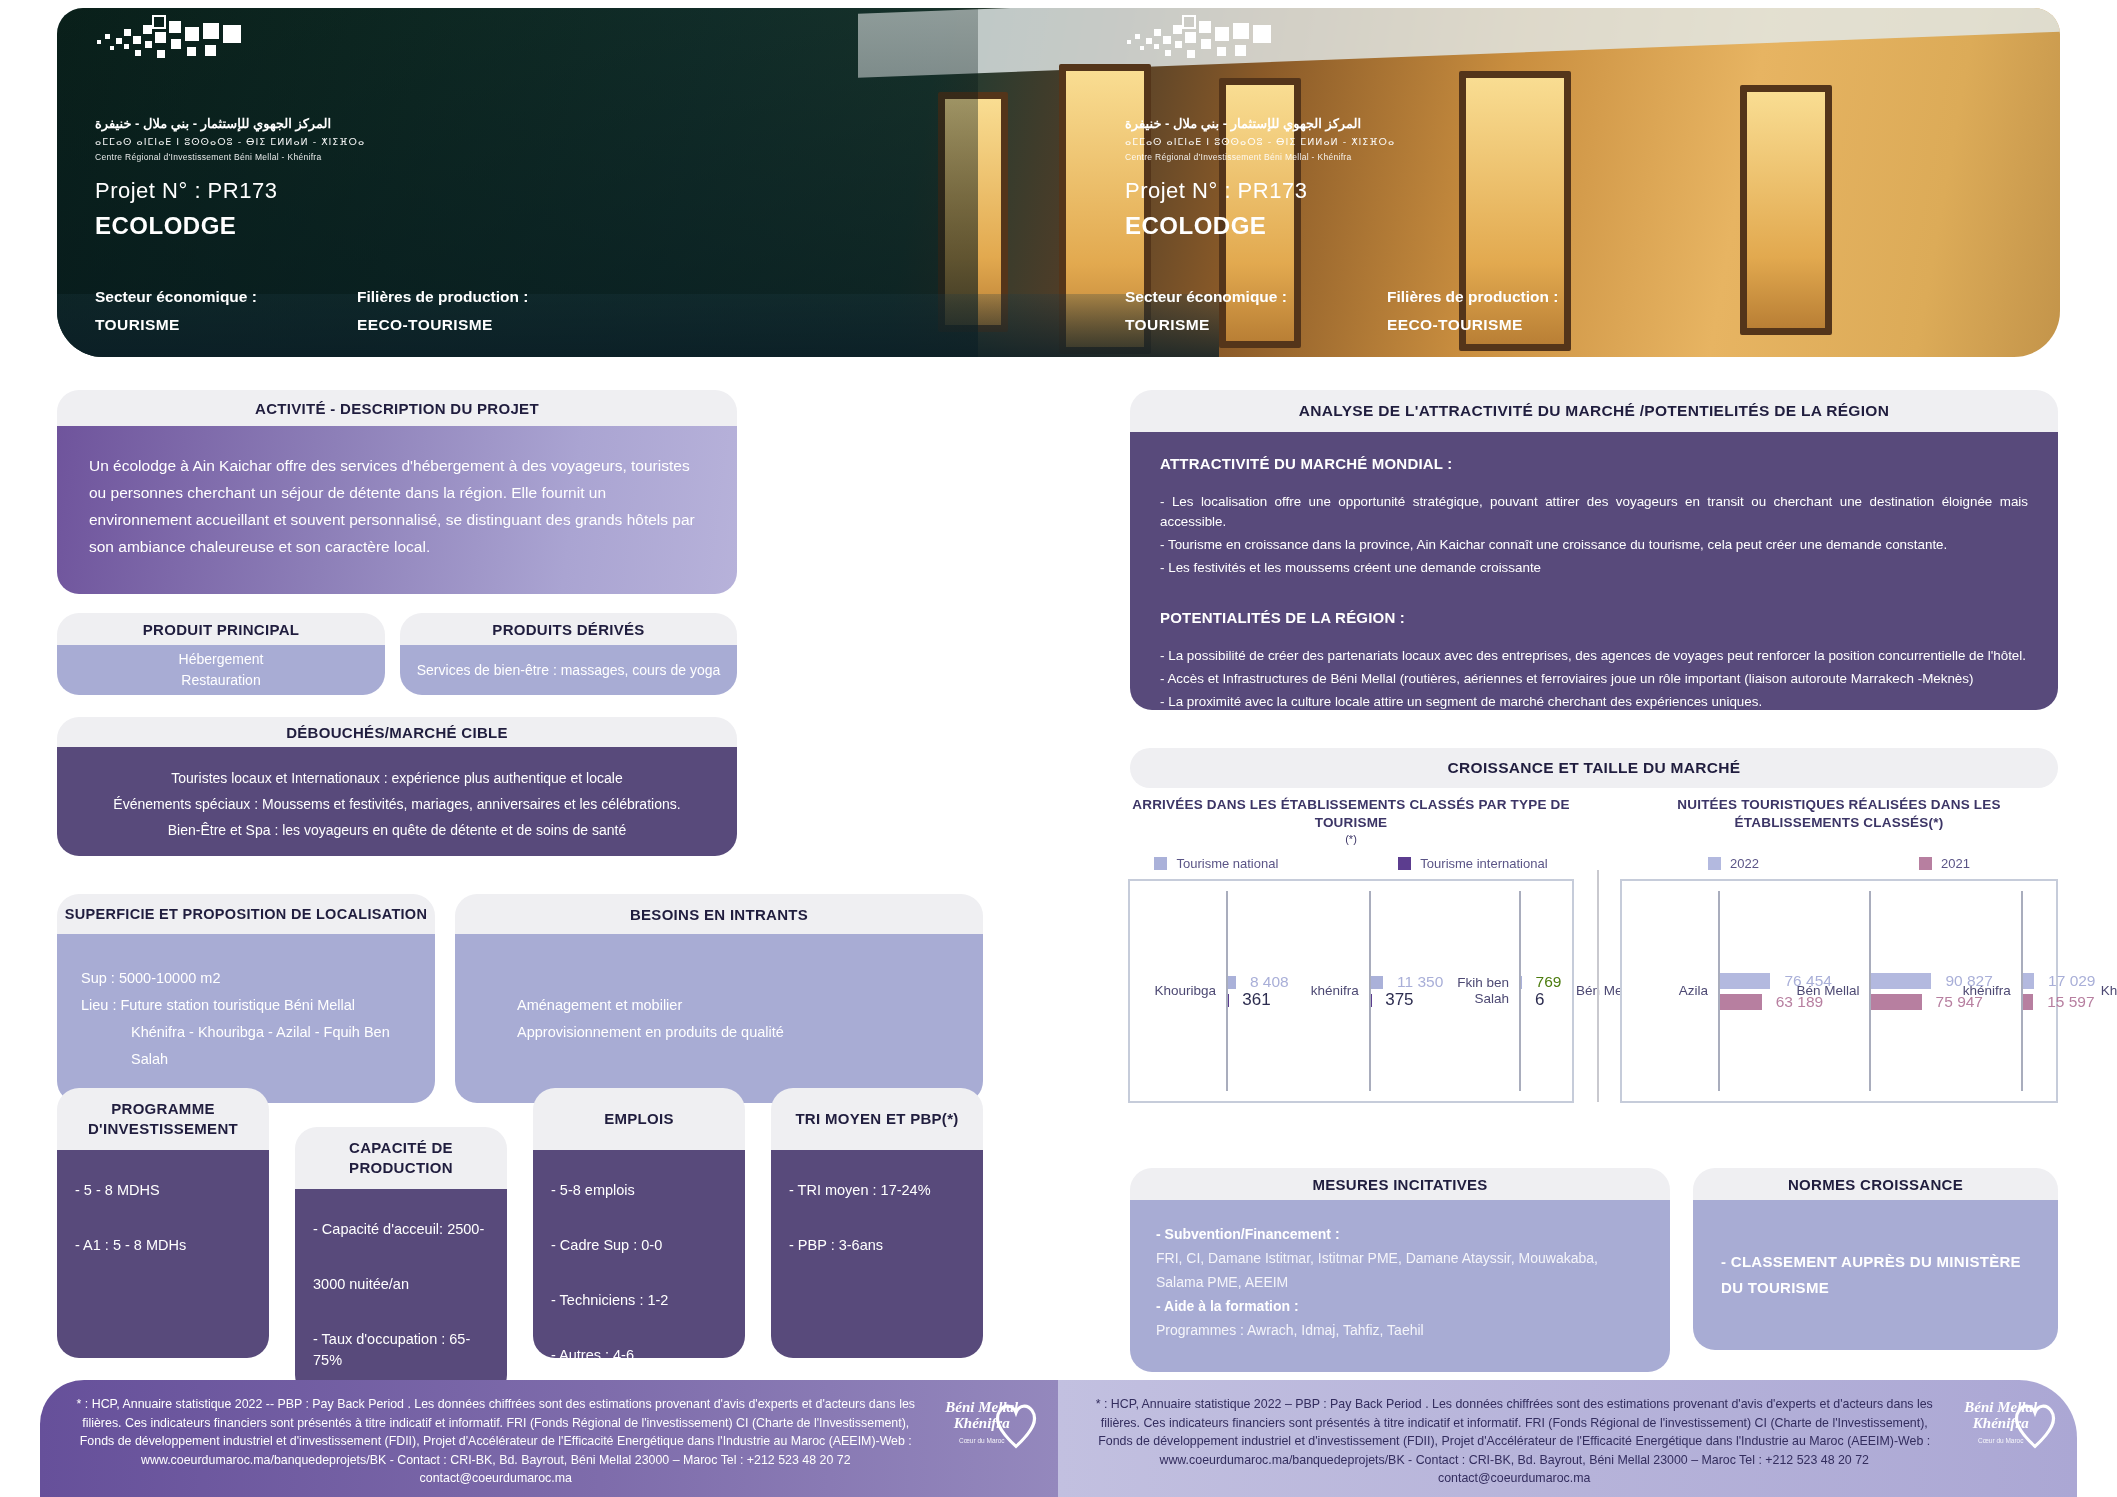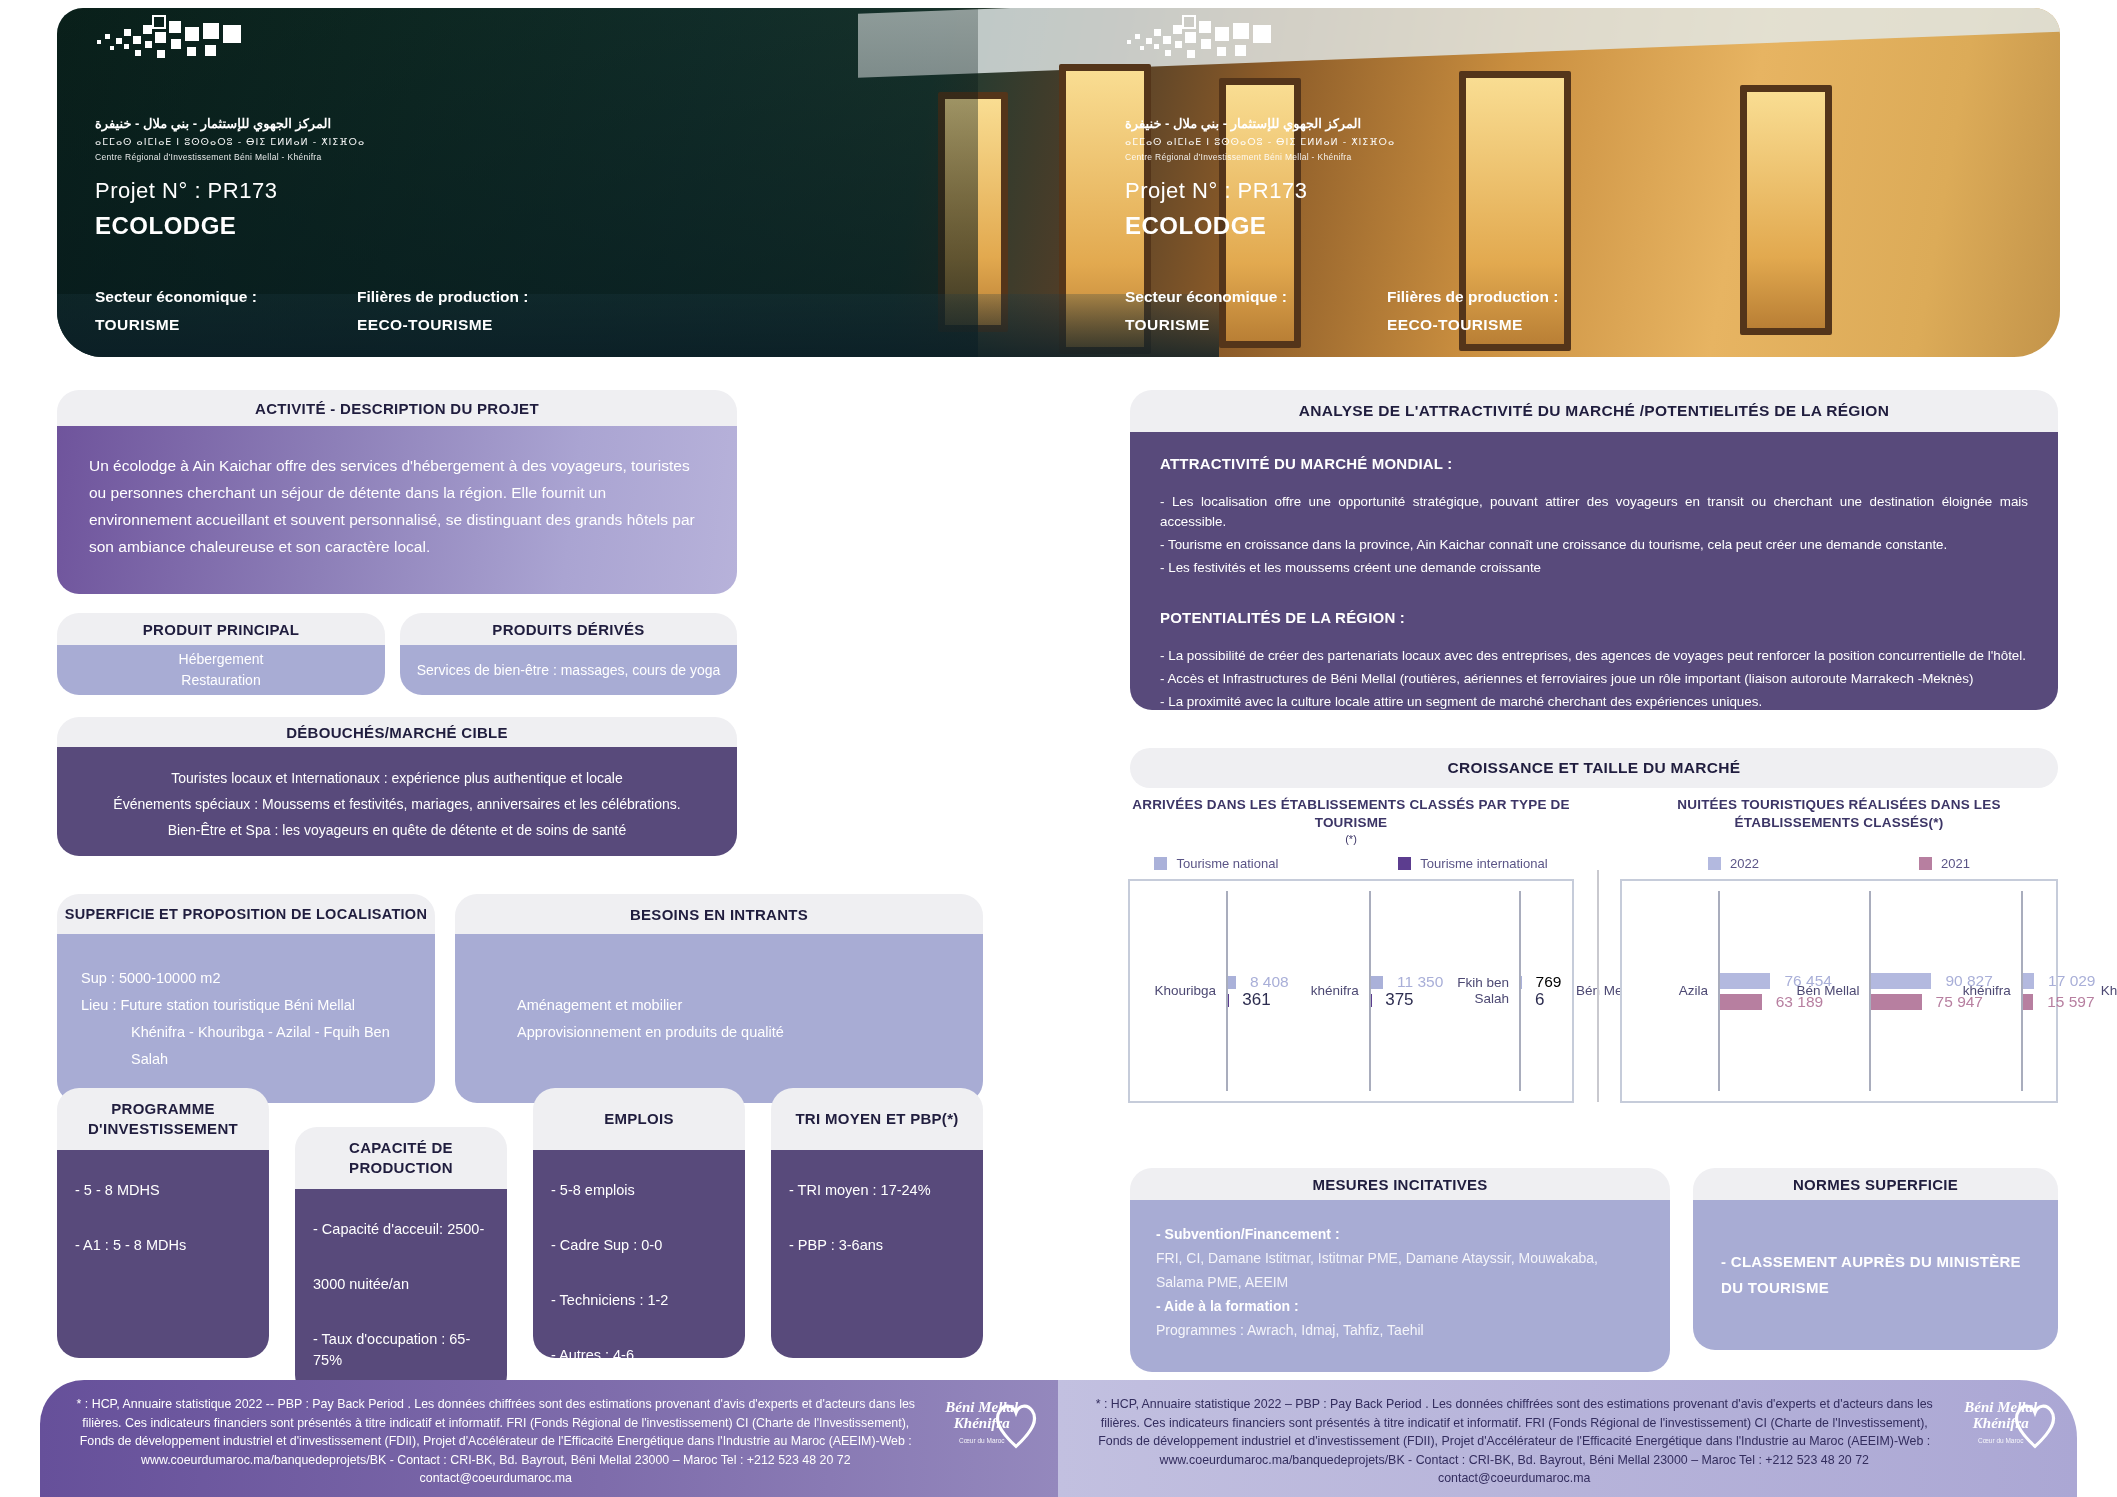--- a/index.html
+++ b/index.html
@@ -336,21 +336,21 @@
               <div class="bar" style="background: rgb(92, 61, 143); width: 0.669643%;"></div>
               <span class="bval dark-val" style="color: rgb(45, 45, 80);">375</span>
             </div>
           </div>
         </div>
         <div class="crow">
           <div class="clab">Fkih ben Salah</div>
           <div class="cbars">
             <div class="bline">
               <div class="bar" style="background: rgb(170, 177, 217); width: 1.37321%;"></div>
-              <span class="bval" style="color: #000000;">769</span>
+              <span class="bval" style="color: #4d7c0f;">769</span>
             </div>
             <div class="bline">
               <div class="bar" style="background: rgb(92, 61, 143); width: 0.0107142%;"></div>
               <span class="bval dark-val" style="color: rgb(45, 45, 80);">6</span>
             </div>
           </div>
         </div>
         <div class="crow">
           <div class="clab">Bén Mellal</div>
           <div class="cbars">
@@ -456,21 +456,21 @@
     <div class="card-head" style="height:32px;font-size:15px;">MESURES INCITATIVES</div>
     <div class="card-body lite mesures-body" style="height:150px;">
         <div class="ln bold">- Subvention/Financement :</div>
         <div class="ln">FRI, CI, Damane Istitmar, Istitmar PME, Damane Atayssir, Mouwakaba, Salama PME, AEEIM</div>
         <div class="ln bold">- Aide à la formation :</div>
         <div class="ln">Programmes :  Awrach, Idmaj, Tahfiz, Taehil</div>
       </div>
   </div>
 
   <div class="card" style="left:1693px;top:1168px;width:365px;">
-    <div class="card-head" style="height:32px;font-size:15px;">NORMES SUPERFICIE</div>
+    <div class="card-head" style="height:32px;font-size:15px;">NORMES CROISSANCE</div>
     <div class="card-body lite normes-body" style="height:150px;">
         <div class="ln">- CLASSEMENT AUPRÈS DU MINISTÈRE DU TOURISME</div>
       </div>
   </div>
 
   <div class="footer">
     <div class="f-half f-left">
       <div class="f-text">* : HCP, Annuaire statistique 2022 -- PBP : Pay Back Period . Les données chiffrées sont des estimations provenant d'avis d'experts et d'acteurs dans les filières. Ces indicateurs financiers sont présentés à titre indicatif et informatif. FRI (Fonds Régional de l'investissement) CI (Charte de l'Investissement), Fonds de développement industriel et d'investissement (FDII), Projet d'Accélérateur de l'Efficacité Energétique dans l'Industrie au Maroc (AEEIM)-Web : www.coeurdumaroc.ma/banquedeprojets/BK - Contact : CRI-BK, Bd. Bayrout, Béni Mellal 23000 – Maroc Tel : +212 523 48 20 72 contact@coeurdumaroc.ma</div>
       <div class="heart">
         <div class="h-name"><span>Béni Mellal</span><br>

